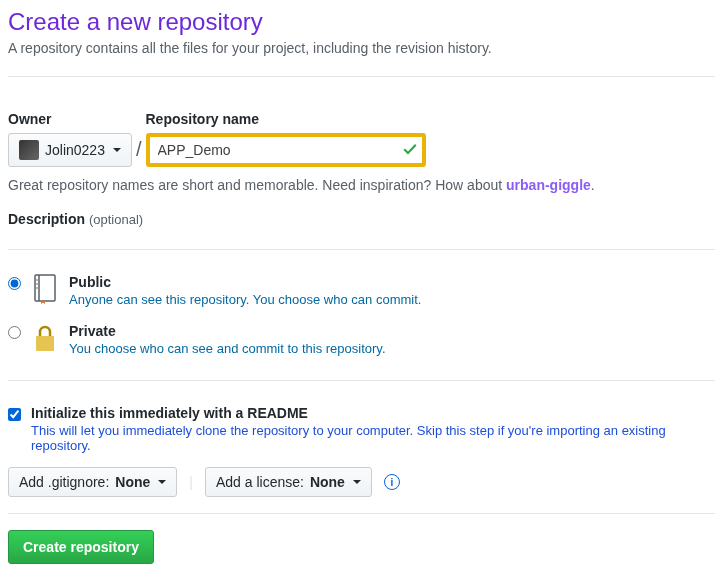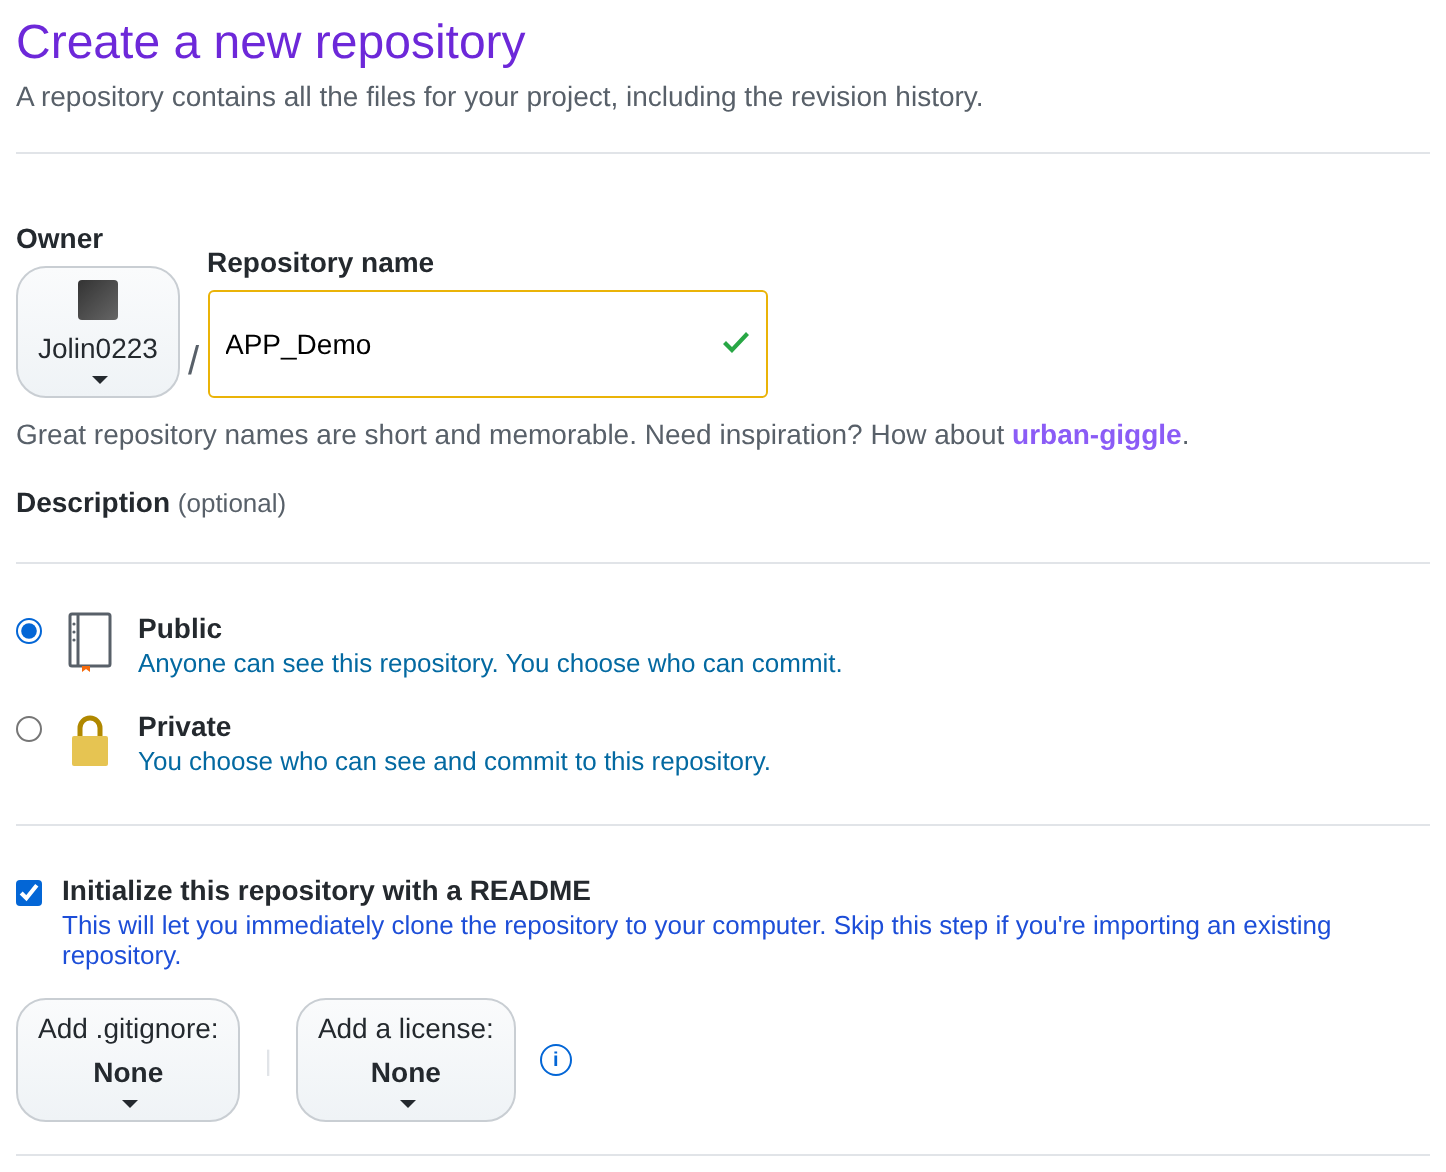--- a/index.html
+++ b/index.html
@@ -33,46 +33,45 @@
       font-size: 14px;
       margin-bottom: 6px;
     }
     .label .opt { font-weight: 400; color: #586069; font-size: 13px; }
     .btn {
       display: flex;
       align-items: center;
       gap: 6px;
       background: linear-gradient(#fafbfc, #eff3f6);
       border: 1px solid #c9ced3;
-      border-radius: 15px;
+      border-radius: 3px;
       padding: 6px 10px;
       font-size: 14px;
       cursor: pointer;
       white-space: nowrap;
-      flex-direction: column;
     }
     .btn .caret {
       width: 0; height: 0;
       border-left: 4px solid transparent;
       border-right: 4px solid transparent;
       border-top: 4px solid #24292e;
       margin-left: 2px;
     }
     .avatar {
       width: 20px; height: 20px;
       background: linear-gradient(135deg, #333 0%, #666 100%);
       border-radius: 2px;
     }
     .slash { font-size: 20px; color: #586069; padding: 0 4px 6px 4px; }
     .text-input {
-      border: 1px solid #eab308;
+      border: 4px solid #eab308;
       border-radius: 3px;
-      padding: 18px 8px;
-      font-size: 14px;
-      color: #000000;
+      padding: 5px 8px;
+      font-size: 14px;
+      color: #404040;
     }
     .repo-name-wrap { position: relative; width: 280px; }
     .repo-name-wrap input { width: 100%; padding-right: 28px; }
     .check-icon {
       position: absolute; right: 8px; top: 50%; transform: translateY(-50%);
       color: #28a745;
     }
     .desc-input { width: 100%; margin-top: 4px; }
     .hint { color: #586069; font-size: 14px; margin-top: 10px; }
     .hint .suggest { color: #8b5cf6; font-weight: 600; }
@@ -186,21 +185,21 @@
       <div class="note">You choose who can see and commit to this repository.</div>
     </div>
   </div>
 </div>
 
 <hr>
 
 <div class="check-row">
   <input type="checkbox" checked="" style="">
   <div>
-    <div style="font-weight:600">Initialize this repository with a README</div>
+    <div style="font-weight:600">Initialize this immediately with a README</div>
     <div class="note">This will let you immediately clone the repository to your computer. Skip this step if you're importing an existing repository.</div>
   </div>
 </div>
 
 <div class="btns-row">
   <div class="btn">
     <span>Add .gitignore: </span>
       <strong>None</strong>
     <span class="caret"></span>
   </div>

